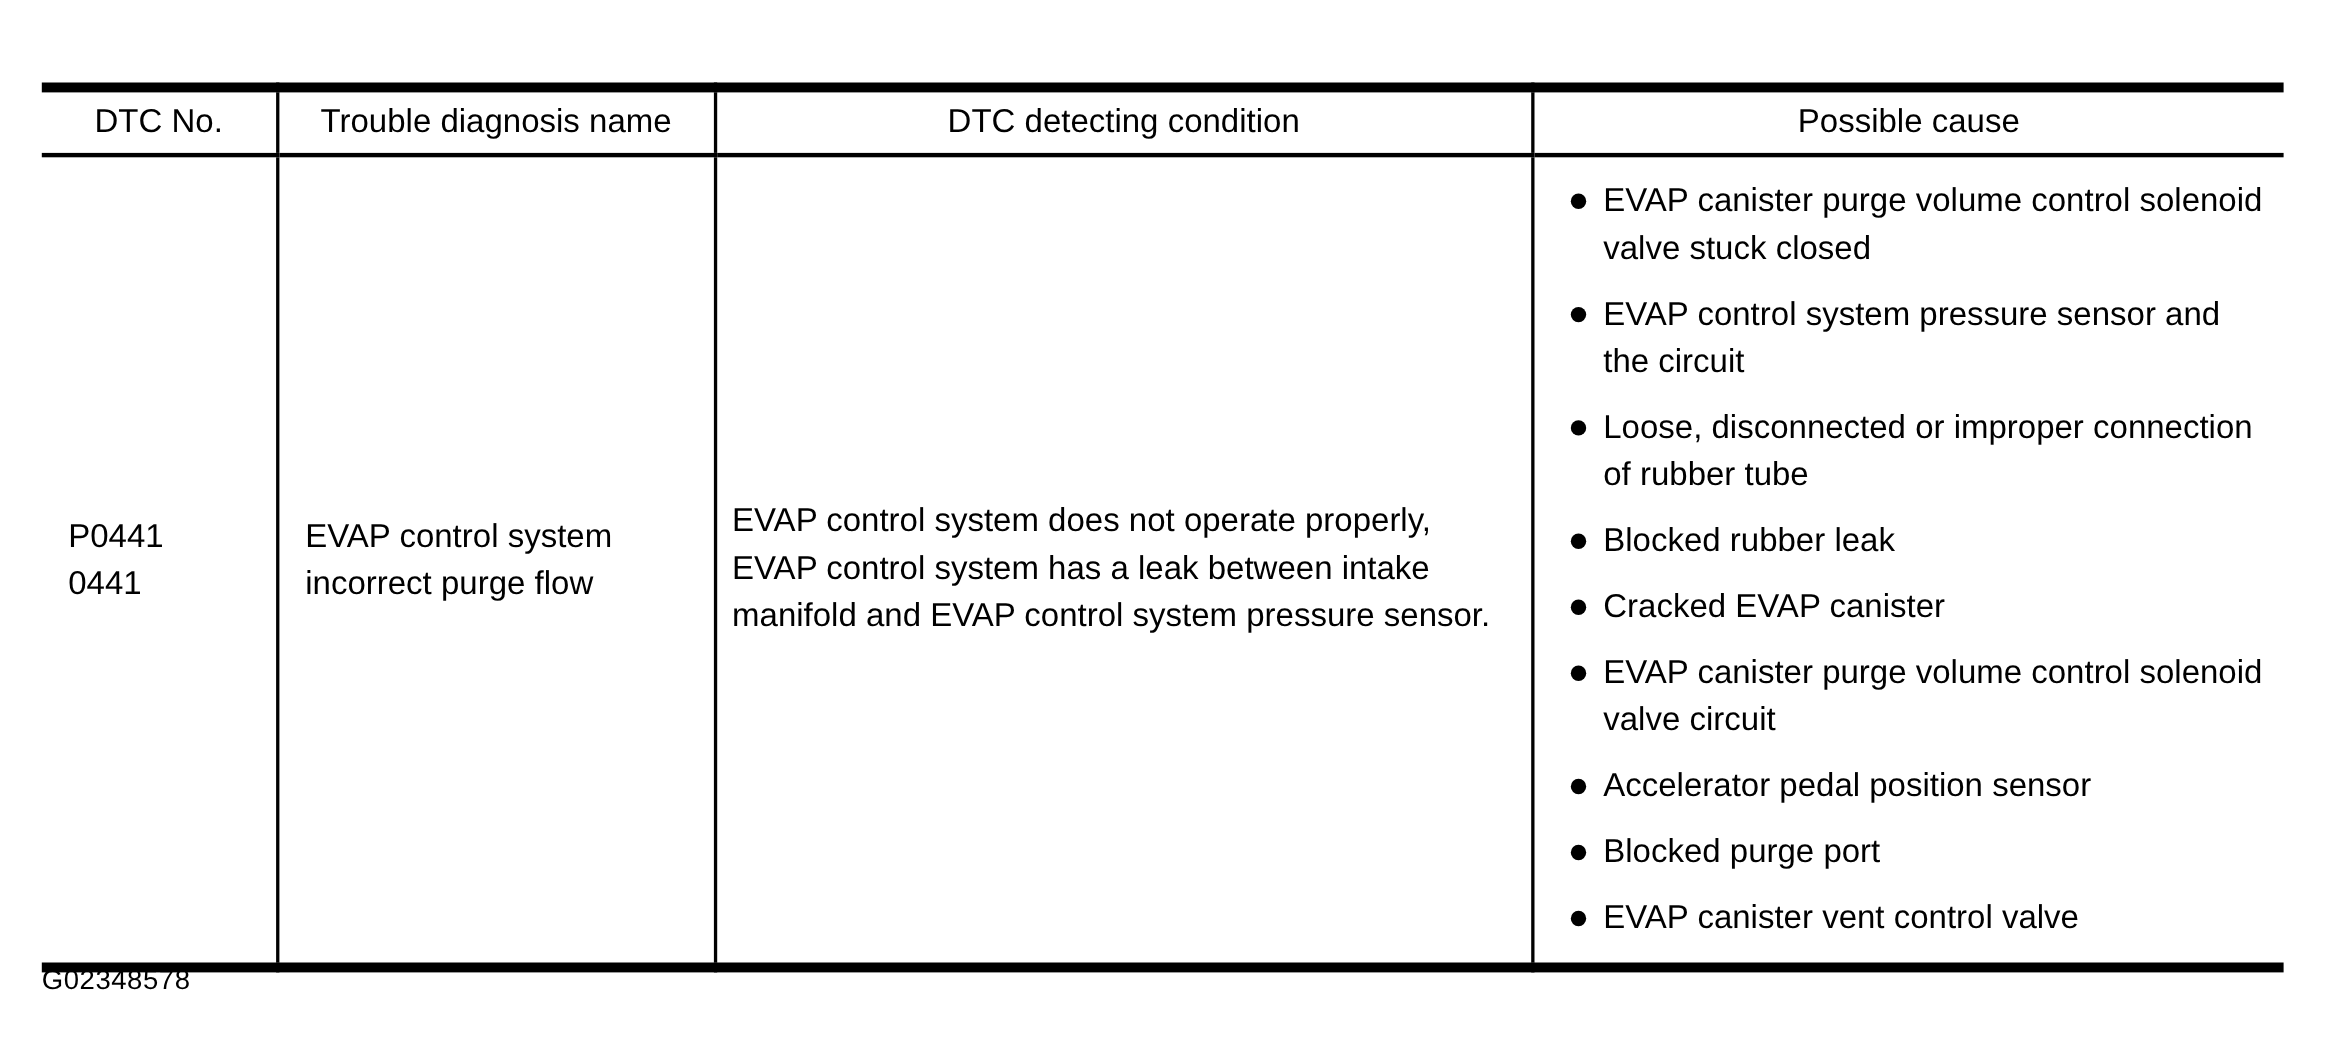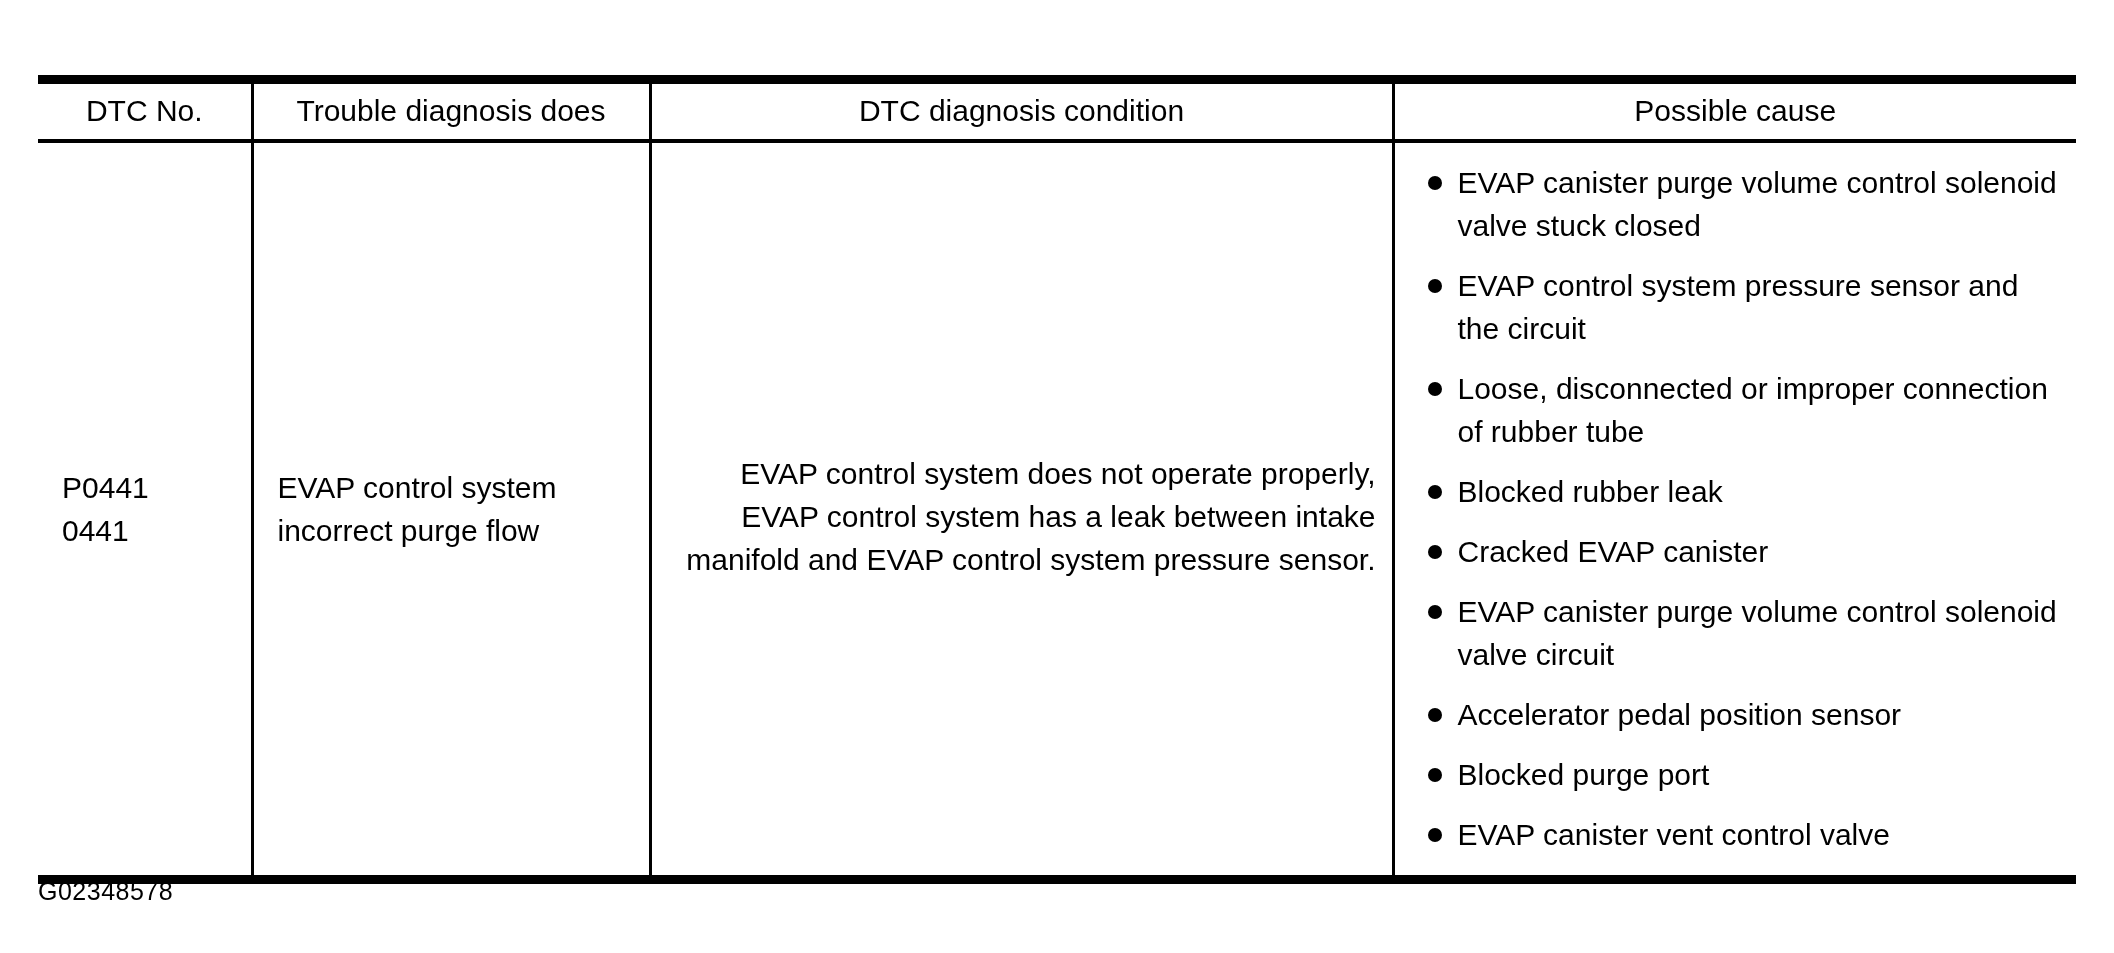--- a/index.html
+++ b/index.html
@@ -36,21 +36,21 @@
     overflow: hidden;
   }
 
   tbody td {
     font-size: 30px;
     line-height: 43px;
     height: 685px;
   }
   td.c1 { vertical-align: middle; padding-left: 24px; margin-top: 43px; }
   td.c2 { vertical-align: middle; padding: 0 18px 0 24px; }
-  td.c3 { vertical-align: middle; padding: 16px 16px 0 14px; text-align: right; }
+  td.c3 { vertical-align: middle; padding: 16px 16px 0 14px; }
   td.c4 { vertical-align: top; padding: 2px 14px 2px 0; }
 
   ul.causes { list-style: none; margin: 0; padding: 0 0 0 33px; }
   ul.causes li { position: relative; padding-left: 30px; margin: 16px 0 17px 0; }
   ul.causes li .dot {
     position: absolute; left: 0; top: 15px;
     width: 14px; height: 14px;
     border-radius: 50%;
     background: #000;
   }
@@ -70,22 +70,22 @@
   <table class="dtc">
     <colgroup>
       <col style="width:214px">
       <col style="width:398px">
       <col style="width:743px">
       <col style="width:683px">
     </colgroup>
     <thead>
       <tr>
         <th>DTC No.</th>
-        <th>Trouble diagnosis does</th>
-        <th>DTC diagnosis condition</th>
+        <th>Trouble diagnosis name</th>
+        <th>DTC detecting condition</th>
         <th>Possible cause</th>
       </tr>
     </thead>
     <tbody>
       <tr>
         <td class="c1">
           <div>P0441</div>
           <div>0441</div>
         </td>
         <td class="c2">EVAP control system incorrect purge flow</td>

